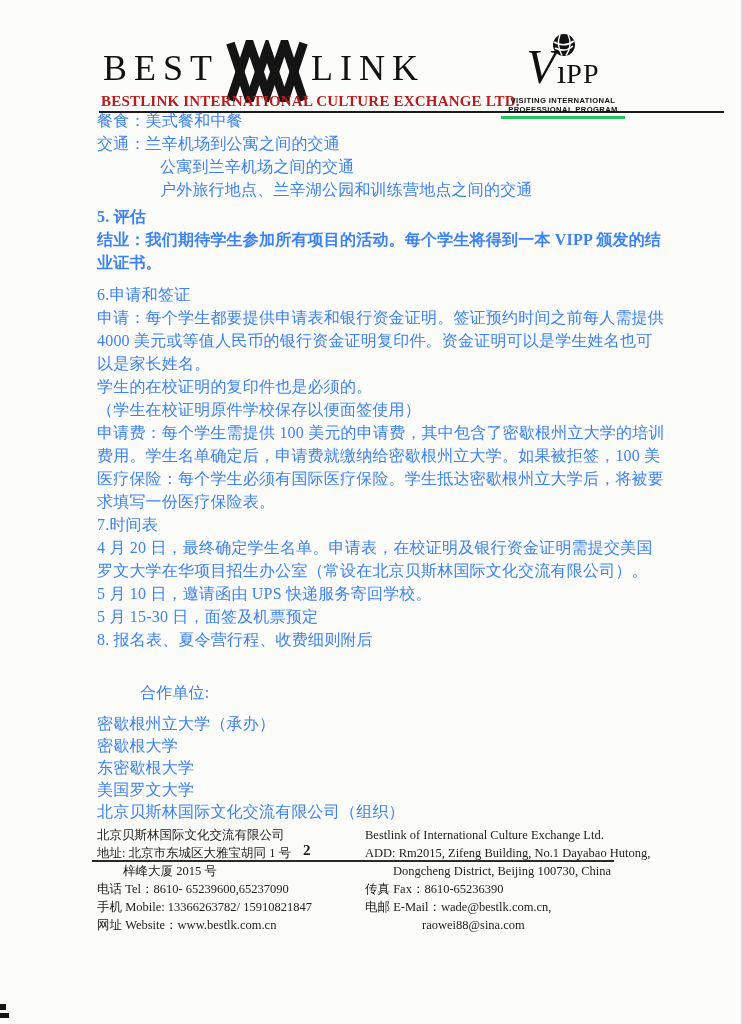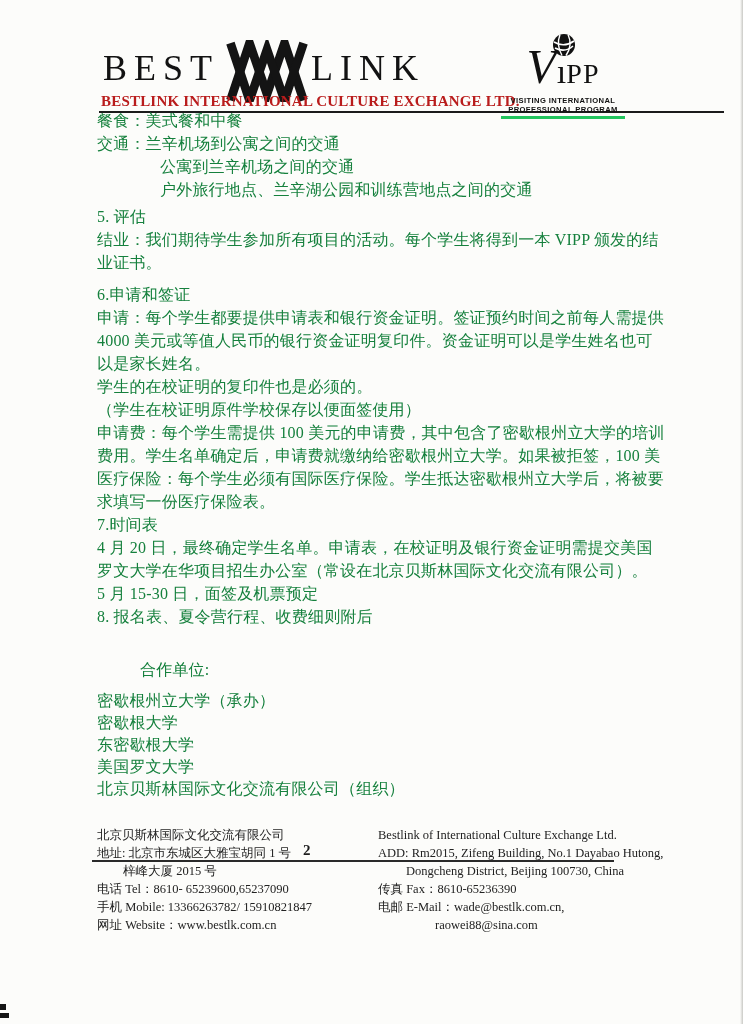--- a/index.html
+++ b/index.html
@@ -52,39 +52,39 @@
   .vipp-tagline{
     margin-top:2px;text-align:center;
     font-family:"Liberation Sans","DejaVu Sans",sans-serif;
     font-size:7.6px;font-weight:bold;letter-spacing:0.4px;color:#111;
     line-height:9px;border-bottom:3px solid #22c55e;padding-bottom:2px;
   }
 
   
   .body-text{
     position:absolute;left:97px;top:109px;width:575px;
-    font-size:16px;line-height:23px;color:#15803d;
+    font-size:16px;line-height:23px;color:#3b82f6;
     letter-spacing:0.2px;
   }
   .line{white-space:nowrap;}
   .ind1{padding-left:63px;}
-  .blk-eval{margin-top:4px;}
+  .blk-eval{margin-top:4px;font-weight:bold;}
   .blk-visa{margin-top:9px;}
   .blk-partner-title{margin-top:30px;margin-left:43px;}
   .blk-partners{margin-top:9px;line-height:22px;}
 
   
   .page-number{position:absolute;left:303px;top:842px;font-size:15px;font-weight:bold;}
   .footer-rule{position:absolute;left:92px;top:860px;width:522px;height:2px;background:#2a2a2a;}
   .footer{
     position:absolute;left:97px;top:826px;width:600px;
     display:flex;font-size:12.5px;line-height:18px;color:#222;
   }
   .footer-col-left{width:268px;}
-  .footer-col-right{flex:1;margin-left:13px;}
+  .footer-col-right{flex:1;}
   .f-ind1{padding-left:26px;}
   .f-ind2{padding-left:28px;}
   .f-ind3{padding-left:57px;}
 </style>
 </head>
 <body>
 
 <div class="page">
 
   <div class="header">
@@ -152,20 +152,21 @@
       <div class="line">申请费：每个学生需提供 100 美元的申请费，其中包含了密歇根州立大学的培训</div>
       <div class="line">费用。学生名单确定后，申请费就缴纳给密歇根州立大学。如果被拒签，100 美</div>
       <div class="line">医疗保险：每个学生必须有国际医疗保险。学生抵达密歇根州立大学后，将被要</div>
       <div class="line">求填写一份医疗保险表。</div>
     </div>
 
     <div class="blk">
       <div class="line">7.时间表</div>
       <div class="line">4 月 20 日，最终确定学生名单。申请表，在校证明及银行资金证明需提交美国</div>
       <div class="line">罗文大学在华项目招生办公室（常设在北京贝斯林国际文化交流有限公司）。</div>
+      <div class="line">5 月 10 日，邀请函由 UPS 快递服务寄回学校。</div>
       <div class="line">5 月 15-30 日，面签及机票预定</div>
     </div>
 
     <div class="blk">
       <div class="line">8. 报名表、夏令营行程、收费细则附后</div>
     </div>
 
     <div class="blk blk-partner-title">
       <div class="line">合作单位:</div>
     </div>

